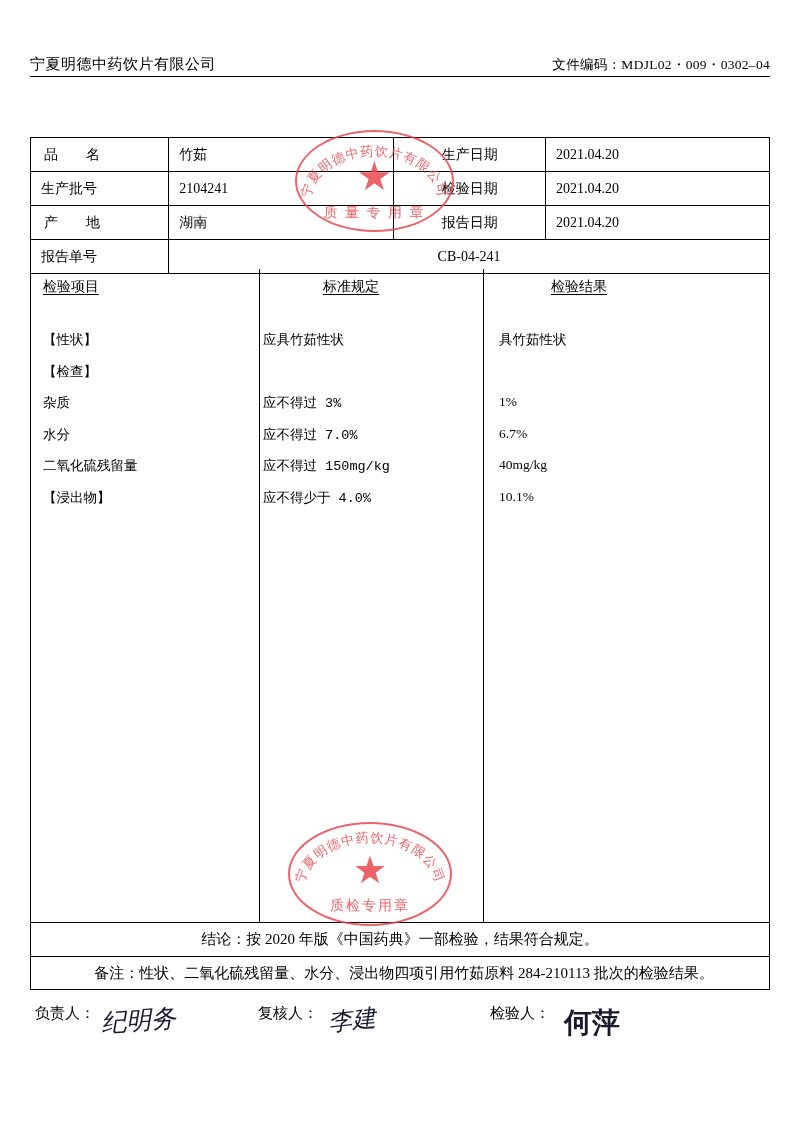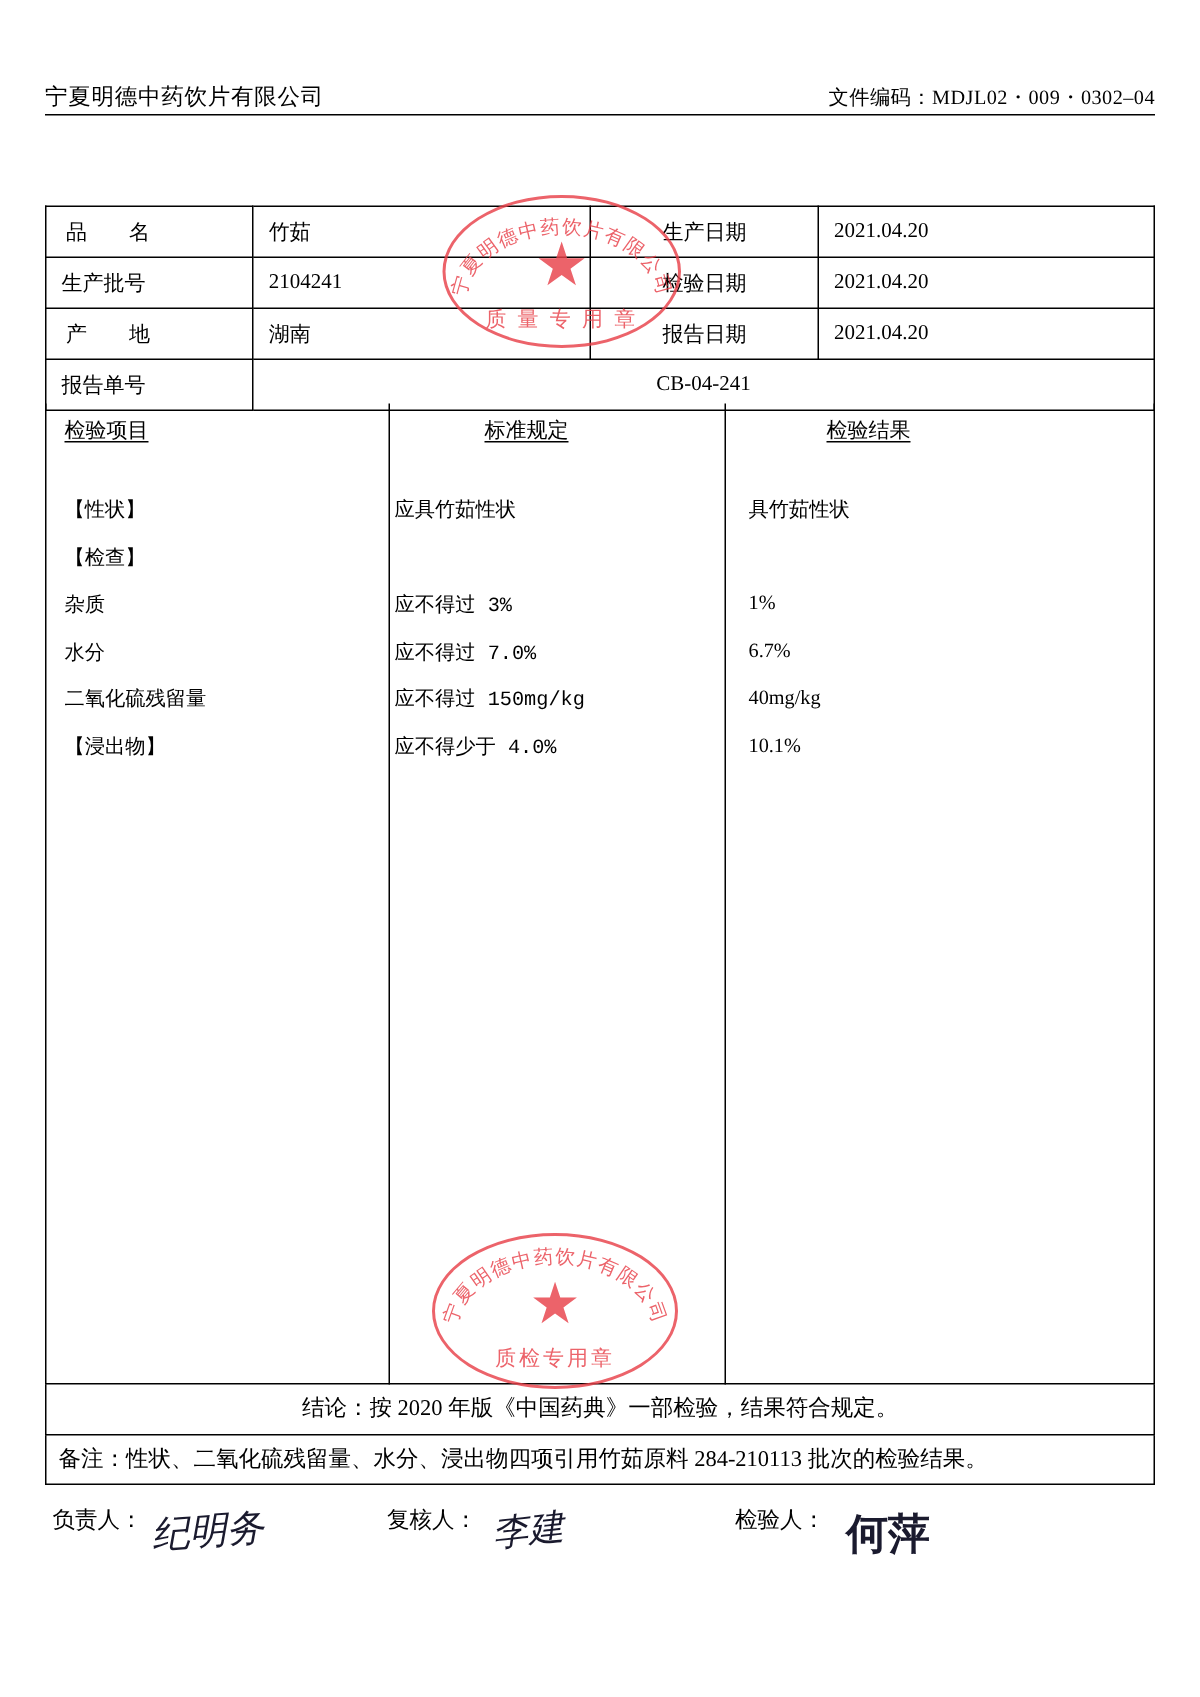--- a/index.html
+++ b/index.html
@@ -173,20 +173,21 @@
     left: 30px;
     top: 957px;
     width: 740px;
     height: 33px;
     border: 1px solid #000;
     border-top: none;
     box-sizing: border-box;
     font-size: 15px;
     line-height: 32px;
     padding-left: 8px;
+    text-align: center;
   }
 
   
   .sig-row {
     position: absolute;
     left: 30px;
     top: 1000px;
     width: 740px;
     height: 60px;
     font-size: 15px;

